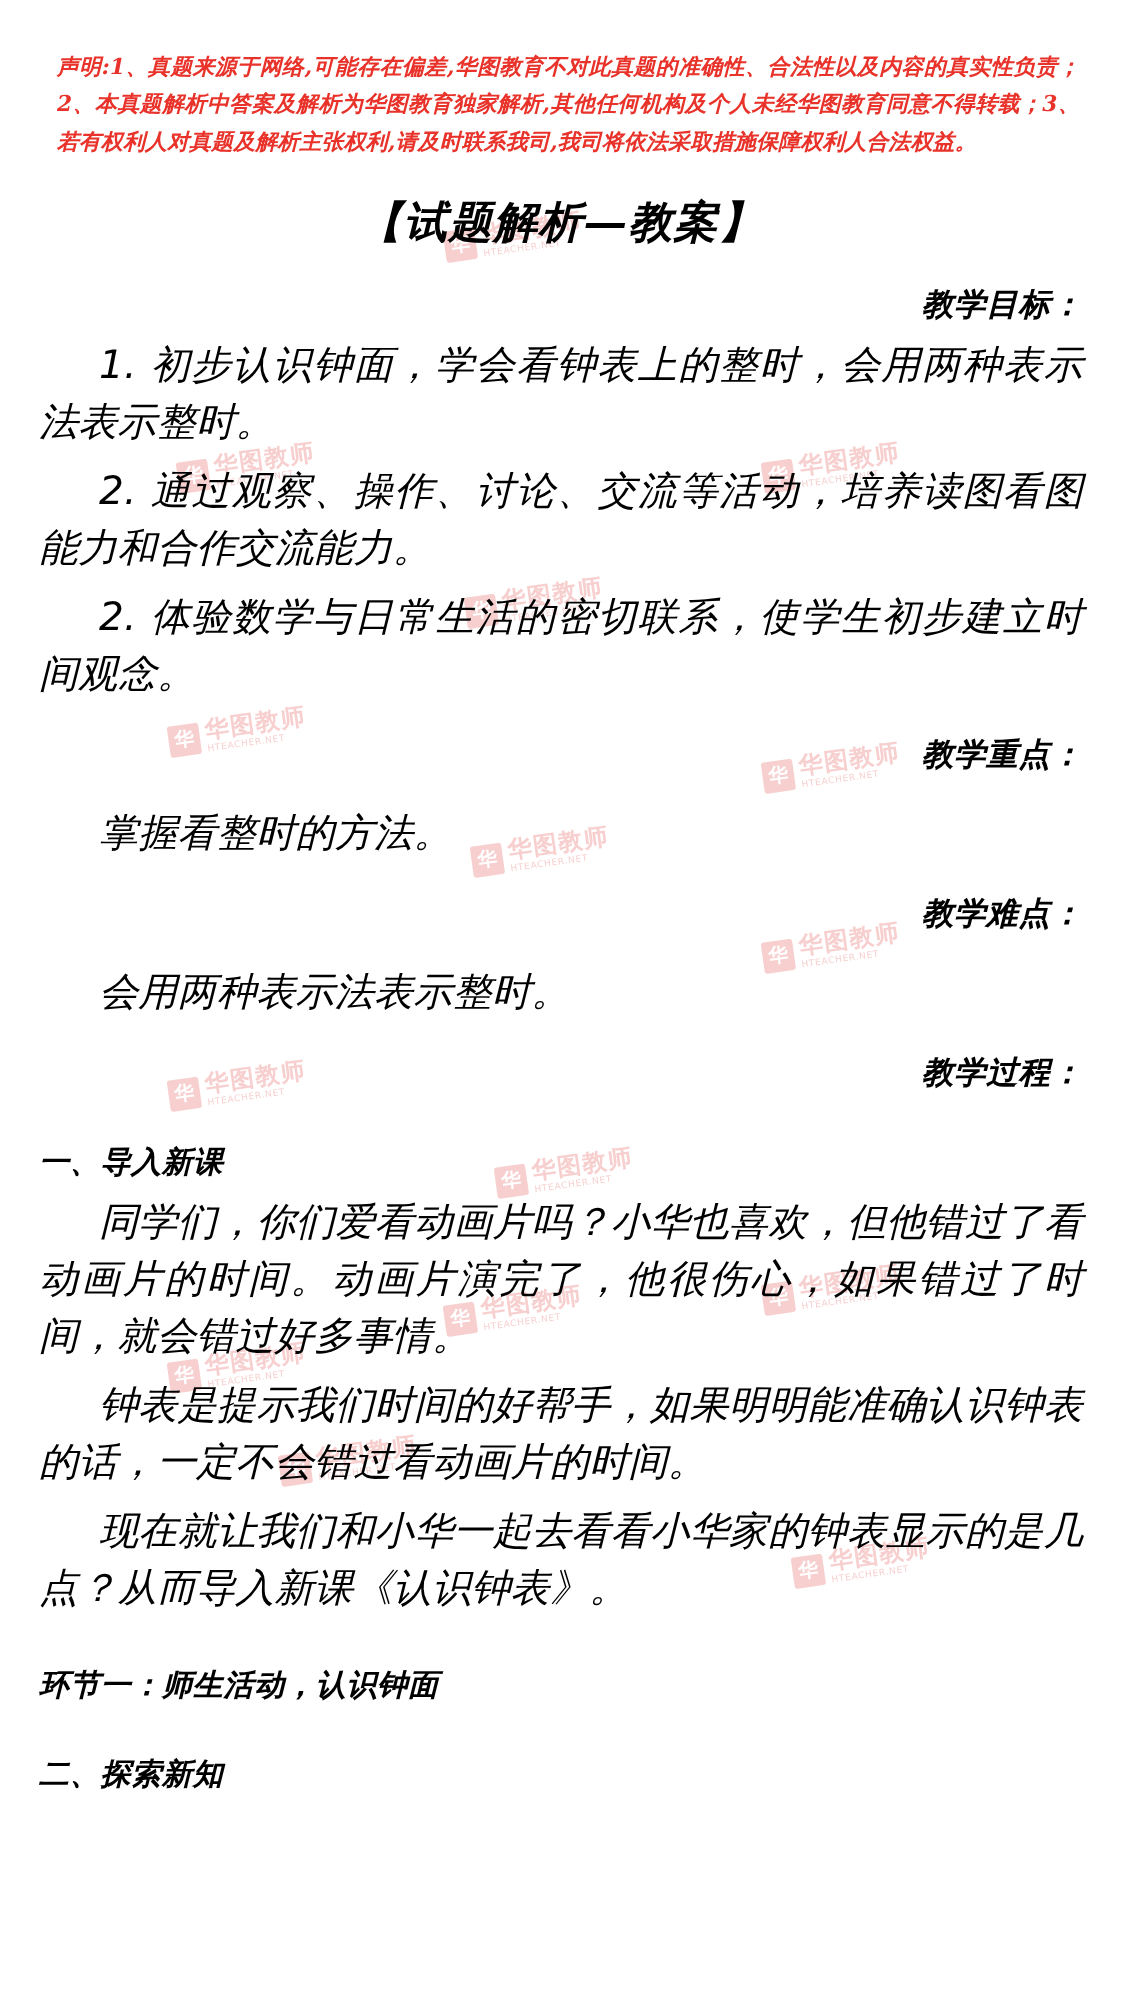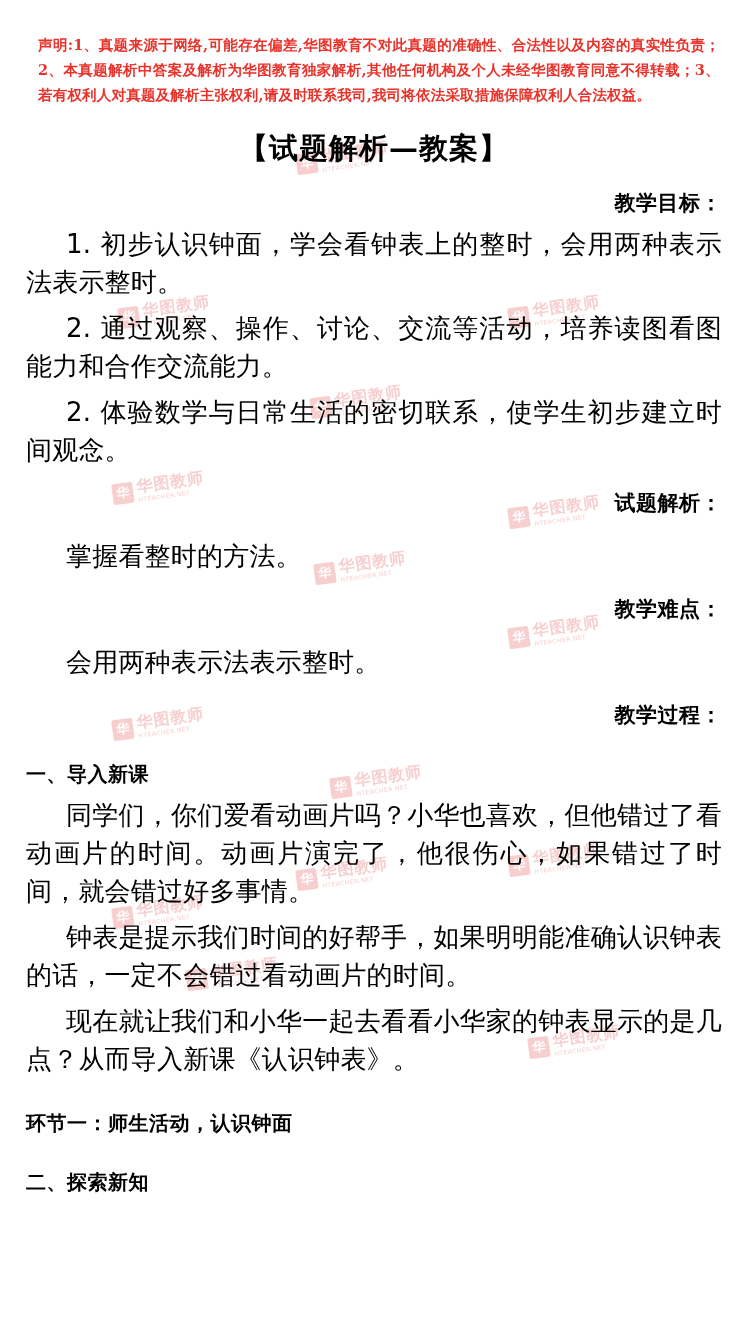--- a/index.html
+++ b/index.html
@@ -15,20 +15,21 @@
     width: 748px;
     height: 1335px;
     background: #ffffff;
     overflow: hidden;
     box-sizing: border-box;
   }
   .content {
     position: relative;
     z-index: 3;
     padding: 32px 26px 0 26px;
+    font-style: italic;
   }
 
   
   .disclaimer {
     color: #e8322a;
     font-size: 14.5px;
     line-height: 25px;
     font-family: "DejaVu Serif", "Liberation Serif", serif;
     font-weight: 600;
     text-align: justify;
@@ -249,21 +250,21 @@
       <span class="lead">声明:</span><span>1、真题来源于网络,可能存在偏差,华图教育不对此真题的准确性、合法性以及内容的真实性负责；2、本真题解析中答案及解析为华图教育独家解析,其他任何机构及个人未经华图教育同意不得转载；3、若有权利人对真题及解析主张权利,请及时联系我司,我司将依法采取措施保障权利人合法权益。</span>
     </div>
 
     <div class="doc-title">【试题解析—教案】</div>
 
     <div class="h-sec">教学目标：</div>
     <p class="body">1. 初步认识钟面，学会看钟表上的整时，会用两种表示法表示整时。</p>
     <p class="body">2. 通过观察、操作、讨论、交流等活动，培养读图看图能力和合作交流能力。</p>
     <p class="body">2. 体验数学与日常生活的密切联系，使学生初步建立时间观念。</p>
 
-    <div class="h-sec">试题解析：</div>
+    <div class="h-sec">教学重点：</div>
     <p class="body tight">掌握看整时的方法。</p>
 
     <div class="h-sec">教学难点：</div>
     <p class="body tight">会用两种表示法表示整时。</p>
 
     <div class="h-sec">教学过程：</div>
 
     <div class="h-sub">一、导入新课</div>
     <p class="body">同学们，你们爱看动画片吗？小华也喜欢，但他错过了看动画片的时间。动画片演完了，他很伤心，如果错过了时间，就会错过好多事情。</p>
     <p class="body">钟表是提示我们时间的好帮手，如果明明能准确认识钟表的话，一定不会错过看动画片的时间。</p>

